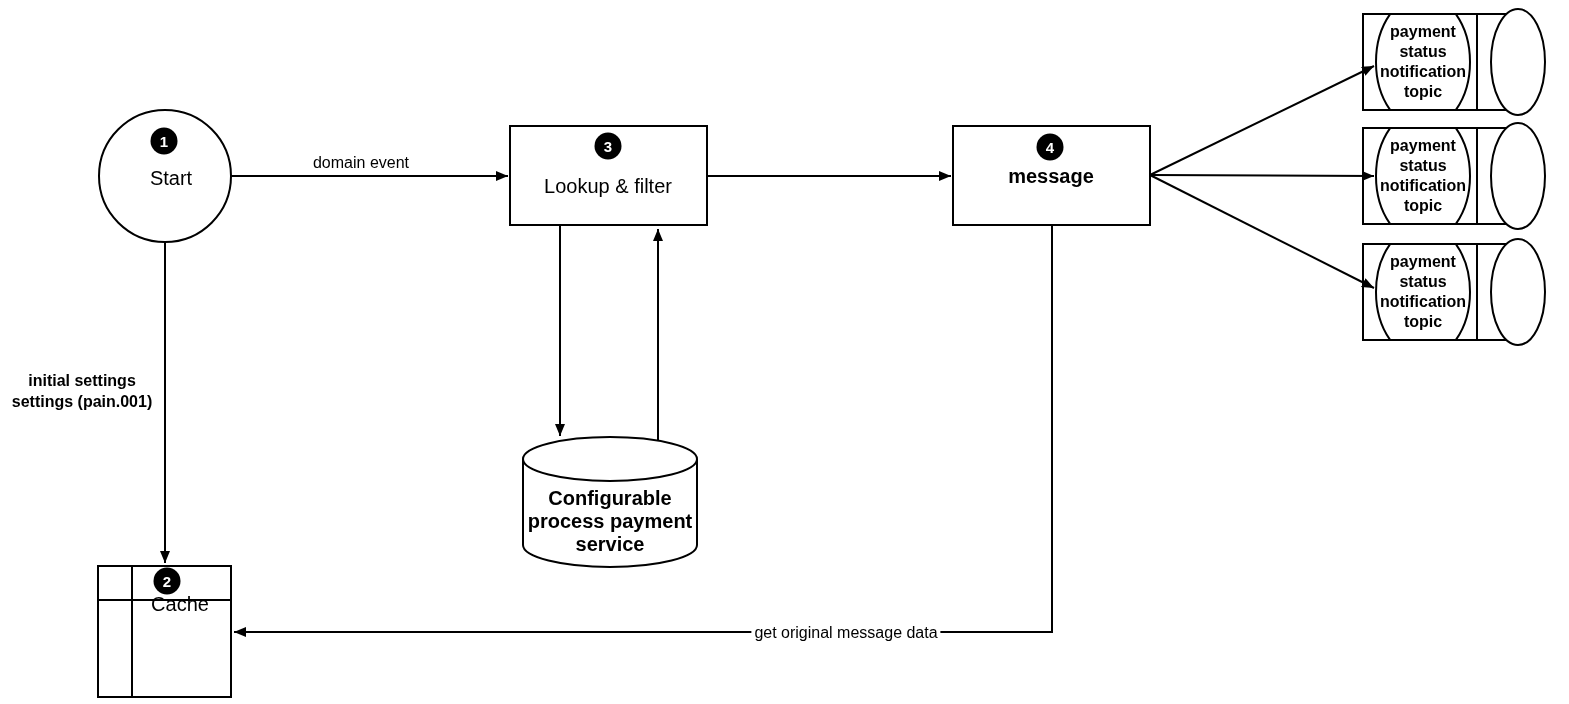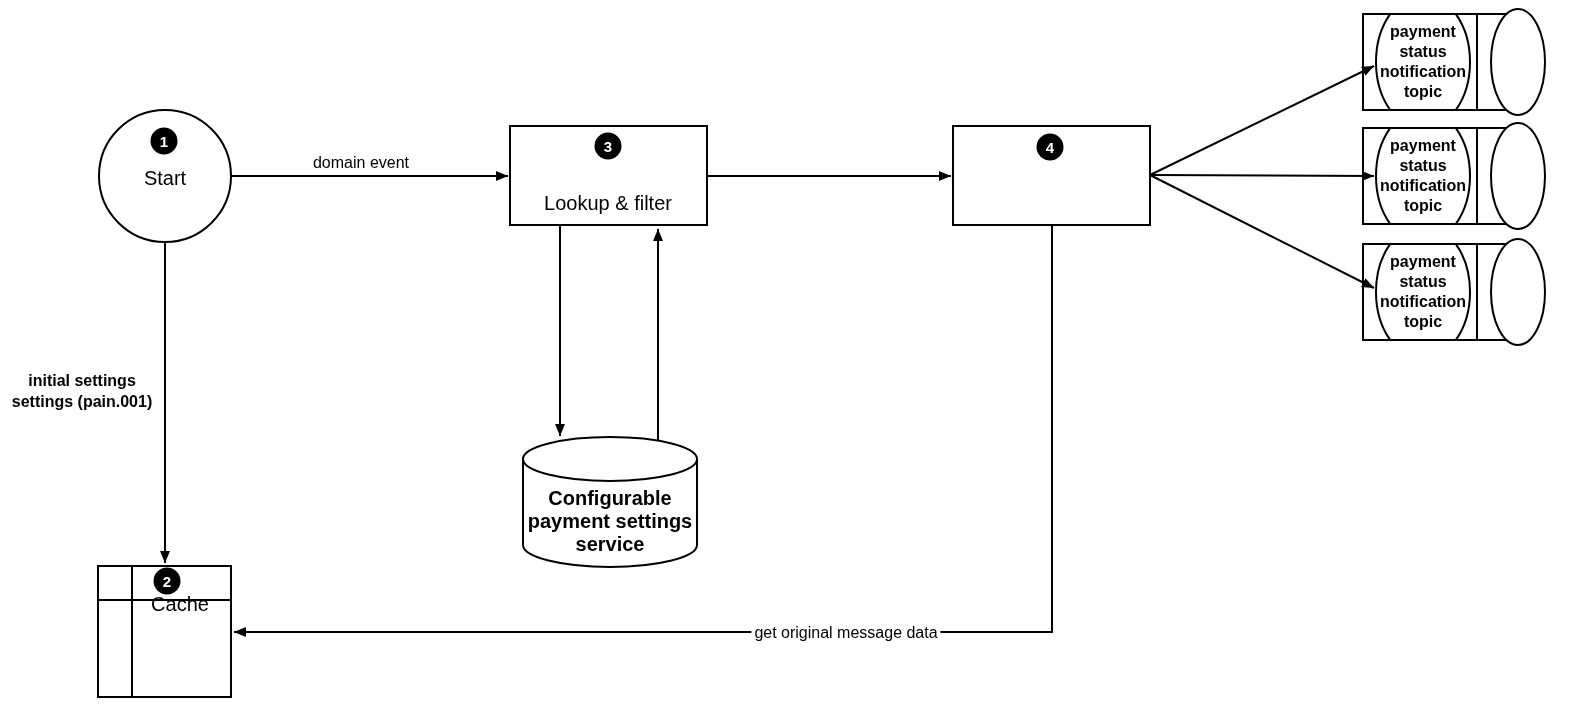--- a/index.html
+++ b/index.html
@@ -97,30 +97,31 @@
       <line class="edge" x1="115" y1="1" x2="115" y2="97"></line>
       <ellipse class="shape" cx="156" cy="49" rx="27" ry="53"></ellipse>
     </g>
   </svg>
 
   <div class="badge" style="left:164px;top:141px">1</div>
   <div class="badge" style="left:167px;top:581px">2</div>
   <div class="badge" style="left:608px;top:146px">3</div>
   <div class="badge" style="left:1050px;top:147px">4</div>
 
-  <div class="lbl node-lbl" style="left:165px;top:178px">Start</div>
+  <div class="lbl node-lbl" style="left:171px;top:178px">Start</div>
 
-  <div class="lbl node-lbl" style="left:608px;top:203px">Lookup &amp; filter</div>
+  <div class="lbl node-lbl" style="left:608px;top:186px">Lookup &amp; filter</div>
 
   <div class="lbl node-lbl" style="left:1051px;top:176px">
+    <span>message</span>
   </div>
 
   <div class="lbl cyl-lbl" style="left:610px;top:521px">
     <span>Configurable</span>
-    <span>payment settings</span>
+    <span>process payment</span>
     <span>service</span>
   </div>
 
   <div class="lbl node-lbl" style="left:180px;top:604px">Cache</div>
 
   <div class="lbl topic-lbl" style="left:1423px;top:62px">
     <span>payment</span>
     <span>status</span>
     <span>notification</span>
     <span>topic</span>

